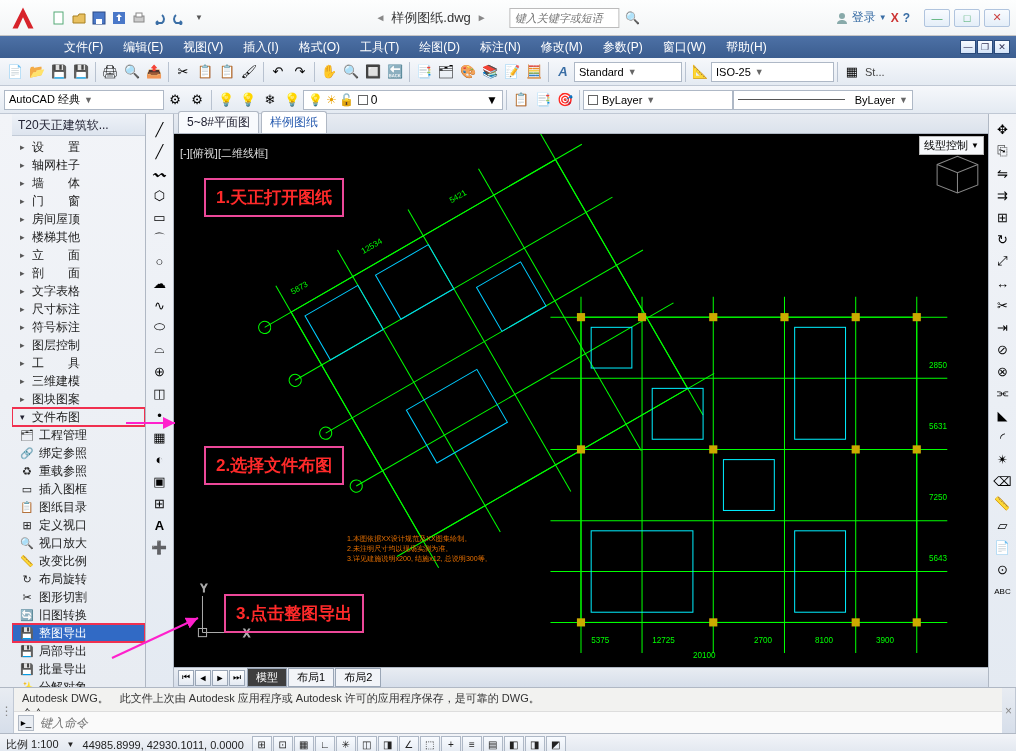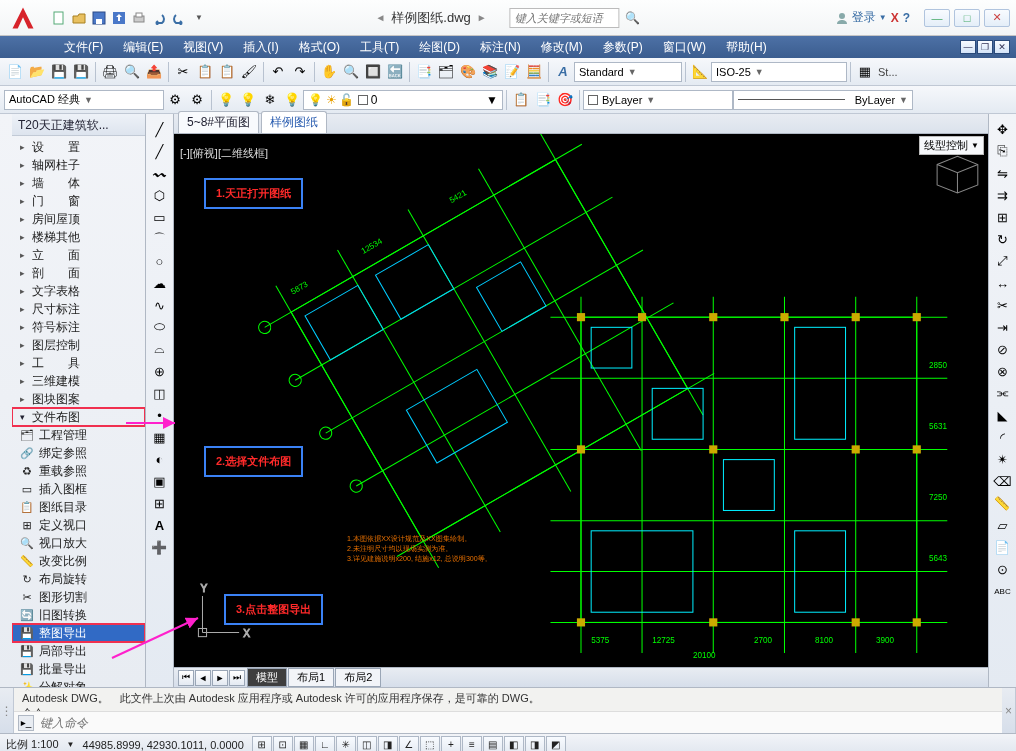--- a/index.html
+++ b/index.html
@@ -100,21 +100,21 @@
   
   .canvaswrap { flex:1; display:flex; flex-direction:column; background:#000; position:relative;}
   .view-tabs { height:20px; background:linear-gradient(#e8ecf2,#dbe2ec); border-bottom:1px solid #b0b8c4; display:flex; align-items:flex-end; padding-left:4px;}
   .vtab { padding:2px 8px; font-size:12px; border:1px solid #b0b8c4; border-bottom:none; margin-right:2px; background:#f8fafd; color:#223; border-radius:3px 3px 0 0;}
   .vtab.active { color:#2a5db0; background:#fff; }
   .canvas { flex:1; position:relative; overflow:hidden;}
   .canvas svg { position:absolute; inset:0; }
   .viewlabel { position:absolute; top:12px; left:6px; color:#ddd; font-size:11px;}
   .linecontrol { position:absolute; top:2px; right:4px; background:#f6f8fb; border:1px solid #bbb; padding:1px 4px; font-size:11px; display:flex; align-items:center; gap:3px;}
   
-  .callout { position:absolute; border:2px solid #3b82f6; color:#ff2a2a; font-size:11px; font-weight:bold; padding:6px 10px; background:rgba(0,0,0,0); white-space:nowrap;}
+  .callout { position:absolute; border:2px solid #ec4899; color:#ff2a2a; font-size:17px; font-weight:bold; padding:6px 10px; background:rgba(0,0,0,0); white-space:nowrap;}
   .arrow { position:absolute; pointer-events:none;}
   
   .mstabs { height:20px; background:linear-gradient(#e8ecf2,#d6deea); border-top:1px solid #b0b8c4; display:flex; align-items:center; padding-left:4px; gap:0;}
   .mstabs .navb { width:16px;height:16px; border:1px solid #9aa6b6; background:linear-gradient(#fff,#e4eaf2); font-size:9px; display:flex;align-items:center;justify-content:center; margin-right:1px;}
   .mstab { padding:1px 8px; font-size:11px; border:1px solid #9aa6b6; background:#f2f4f8; margin-left:1px;}
   .mstab.active { background:#3e3e3e; color:#fff;}
   
   .cmdpanel { height:46px; background:#f2f2f0; border-top:1px solid #b0b8c4; display:flex; font-size:12px;}
   .cmdpanel .handle { width:14px; background:linear-gradient(#e8ecf2,#d6deea); border-right:1px solid #c0c8d4; display:flex;align-items:center;justify-content:center; color:#888;}
   .cmdpanel .cbody { flex:1; display:flex; flex-direction:column; }
@@ -259,21 +259,21 @@
   <span class="tb-btn">📝</span>
   <span class="tb-btn">🧮</span>
   <span class="tb-sep"></span>
   <span class="tb-btn" style="font-weight:bold;font-style:italic;color:#3a6ea5;">A</span>
   <div class="tb-combo" style="width:108px;">
     <span>Standard</span>
     <span class="dd">▼</span>
   </div>
   <span class="tb-sep"></span>
   <span class="tb-btn">📐</span>
-  <div class="tb-combo" style="width:136px;">
+  <div class="tb-combo" style="width:123px;">
     <span>ISO-25</span>
     <span class="dd">▼</span>
   </div>
   <span class="tb-sep"></span>
   <span class="tb-btn">▦</span>
   <span style="font-size:11px;color:#444;margin-left:2px;">St...</span>
 </div>
 
 <div class="toolbar">
   <div class="tb-combo" style="width:160px;">

